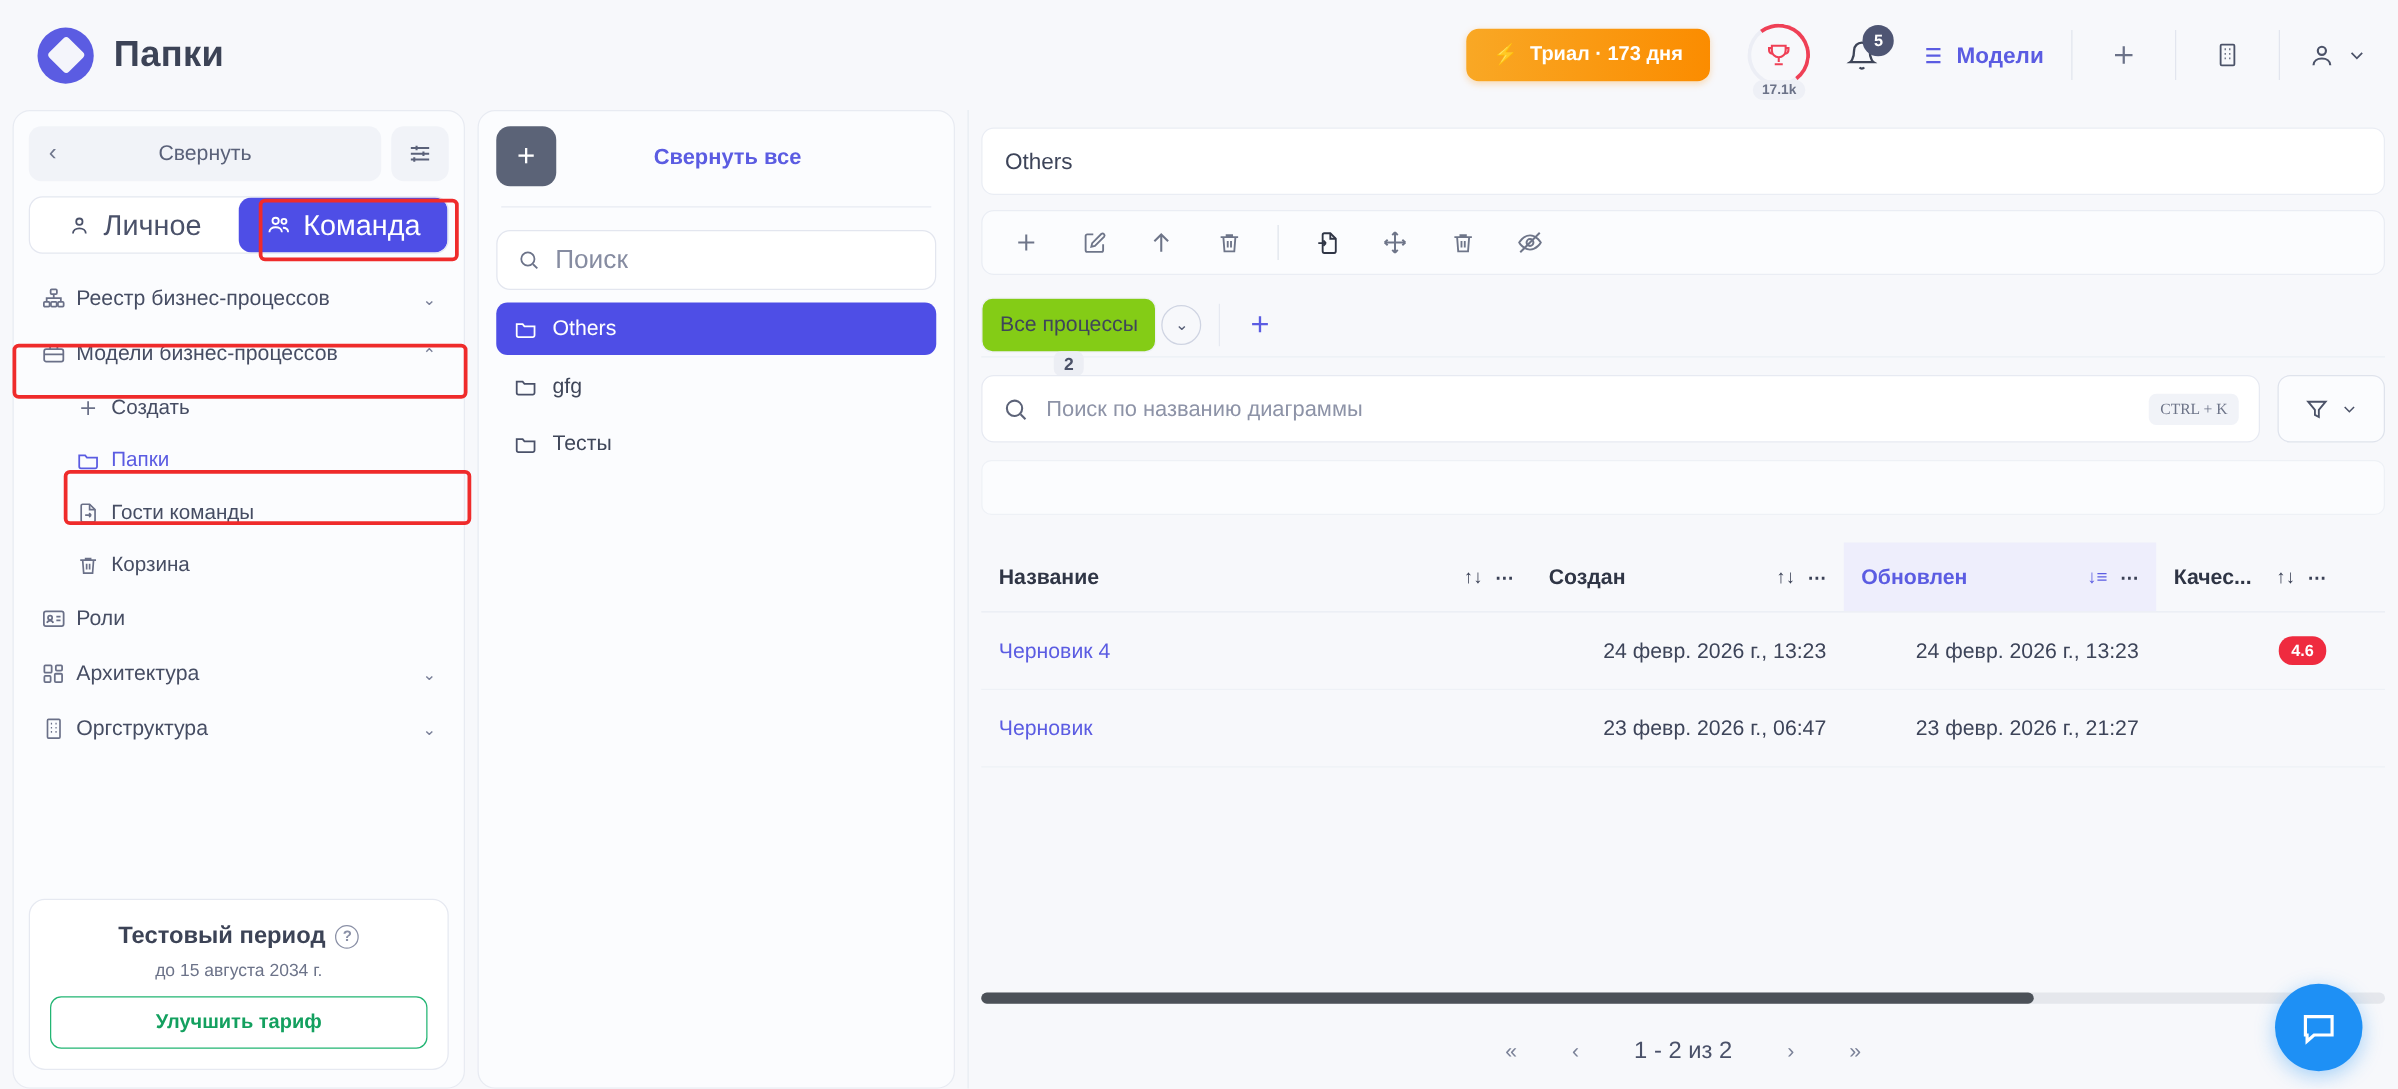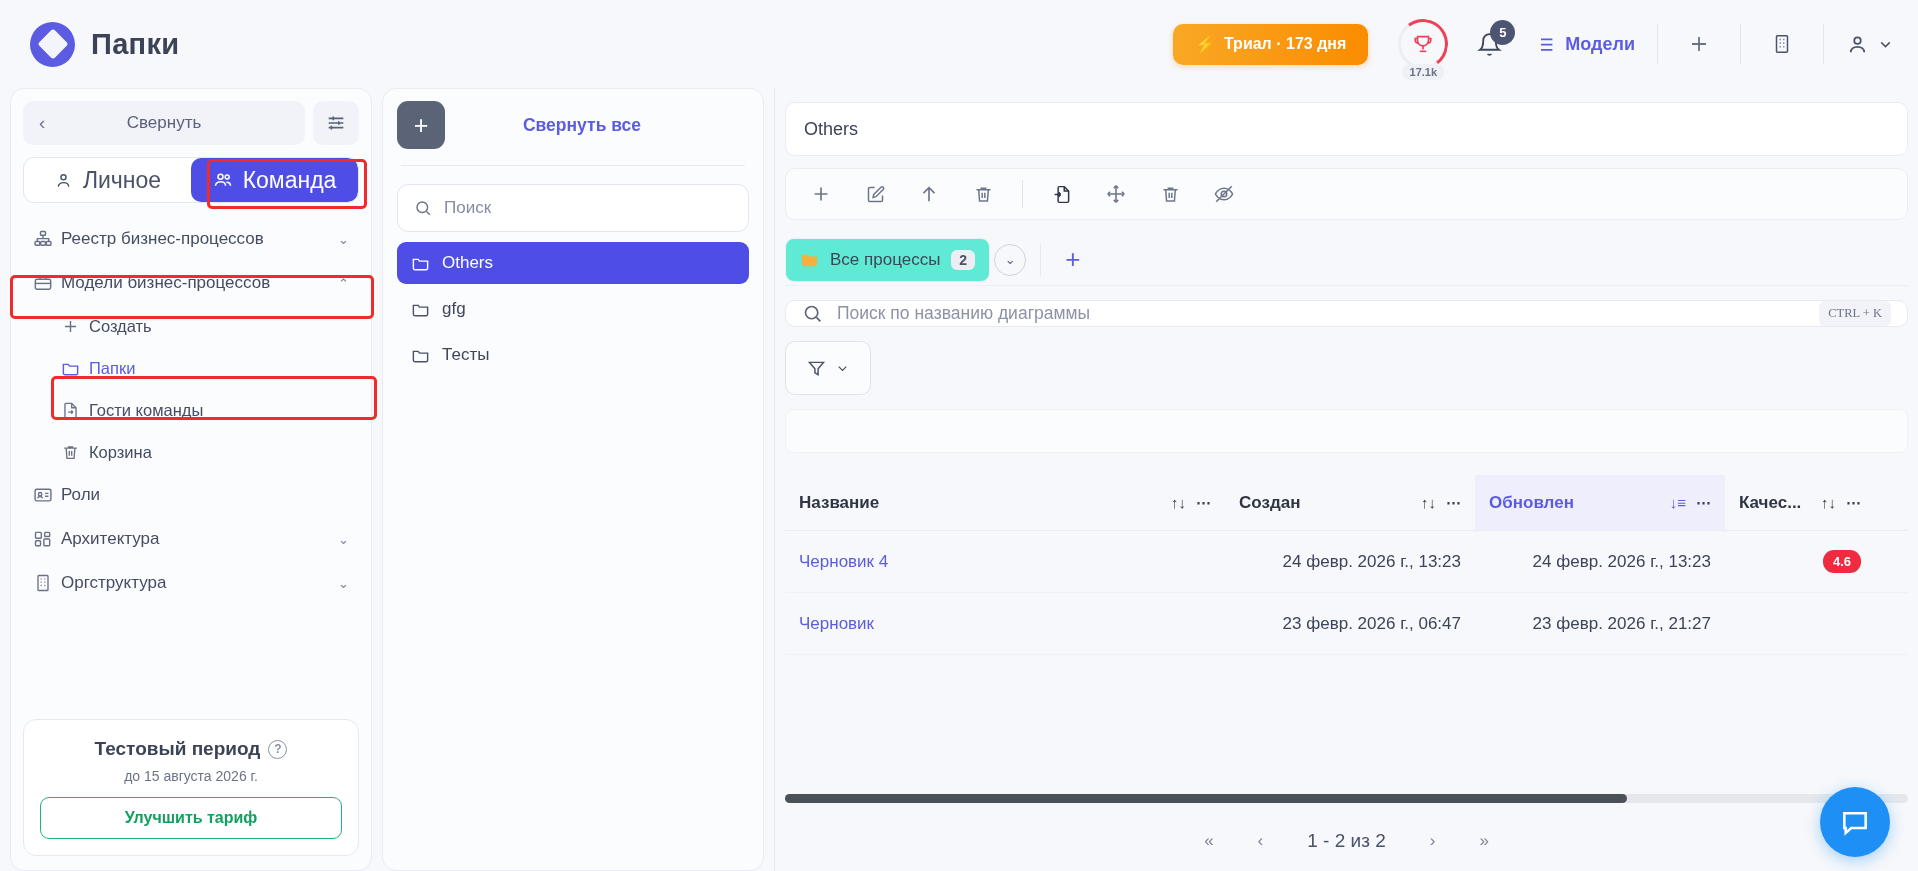--- a/index.html
+++ b/index.html
@@ -171,21 +171,21 @@
     flex: 1; text-align: center; color: #5b5ce2; font-size: 17.5px; font-weight: bold;
     cursor: pointer; padding-right: 30px;
   }
   .fp-divider { height: 1px; background: #e7eaf2; margin: 16px 4px 0; }
   .fp-search {
     margin-top: 18px; height: 48px; background: #fff;
     border: 1px solid #e3e6ef; border-radius: 11px;
     display: flex; align-items: center; gap: 12px; padding: 0 16px;
   }
   .fp-search input {
-    border: none; outline: none; font-size: 17px; color: #4a5169;
+    border: none; outline: none; font-size: 21px; color: #4a5169;
     background: transparent; width: 100%; font-family: "Liberation Sans", sans-serif;
   }
   .fp-search input::placeholder { color: #868ca1; }
   .fp-list { margin-top: 6px; }
   .fp-item {
     display: flex; align-items: center; gap: 12px;
     height: 42px; padding: 0 14px; border-radius: 9px;
     font-size: 17px; color: #3f4659; cursor: pointer; margin-top: 4px;
   }
   .fp-item.active { background: #4e4ee6; color: #fff; }
@@ -214,36 +214,36 @@
   .tb-btn.dark { color: #2f3545; }
   .tb-sep { width: 1px; height: 28px; background: #dfe3ec; margin: 0 10px; }
 
   .tabs-row {
     margin-top: 14px; height: 52px; display: flex; align-items: center;
     border-bottom: 1px solid #eceff5;
   }
   .tab-chip {
     display: flex; align-items: center; gap: 11px;
     height: 44px; padding: 0 14px; border-radius: 9px;
-    background: #5eead4; border: 1px solid #edf0f6;
-    font-size: 17px; color: #3f4659; cursor: pointer;
+    background: #84cc16; border: 1px solid #edf0f6;
+    font-size: 17px; color: #3f4659; cursor: pointer; flex-direction: column;
   }
   .tab-count {
     background: #eceef4; color: #4b5268; font-size: 14px; font-weight: bold;
     border-radius: 6px; padding: 2px 8px;
   }
   .tab-chev {
     width: 32px; height: 32px; border: 1px solid #cfd4e2; border-radius: 50%;
     display: flex; align-items: center; justify-content: center; cursor: pointer;
     color: #5a6179; font-size: 13px; margin-left: 4px;
   }
   .tabs-sep { width: 1px; height: 34px; background: #e6e9f1; margin: 0 14px; }
   .tab-add { color: #5b5ce2; font-size: 26px; cursor: pointer; padding: 0 10px; }
 
-  .search-row { margin-top: 14px; display: flex; gap: 14px; flex-direction: column; }
+  .search-row { margin-top: 14px; display: flex; gap: 14px; }
   .big-search {
     flex: 1; height: 54px; background: #fff; border: 1px solid #e7eaf2; border-radius: 10px;
     display: flex; align-items: center; gap: 14px; padding: 0 16px;
   }
   .big-search input {
     flex: 1; border: none; outline: none; background: transparent;
     font-size: 17.5px; color: #3d4459; font-family: "Liberation Sans", sans-serif;
   }
   .big-search input::placeholder { color: #8d93a7; }
   .kbd {
@@ -521,21 +521,21 @@
         <span class="lbl">Оргструктура</span>
         <span class="chev">⌄</span>
       </div>
     </div>
 
     <div class="trial-card">
       <div class="trial-card-title">
         <span>Тестовый период</span>
         <span class="qmark">?</span>
       </div>
-      <div class="trial-card-sub">до 15 августа 2026 г.</div>
+      <div class="trial-card-sub">до 15 августа 2034 г.</div>
       <button class="upgrade-btn">Улучшить тариф</button>
     </div>
 
     <div class="ann-box" id="ann-team"></div>
     <div class="ann-box" id="ann-models"></div>
     <div class="ann-box" id="ann-folders"></div>
   </div>
 
   <div class="folder-panel">
     <div class="fp-top">

